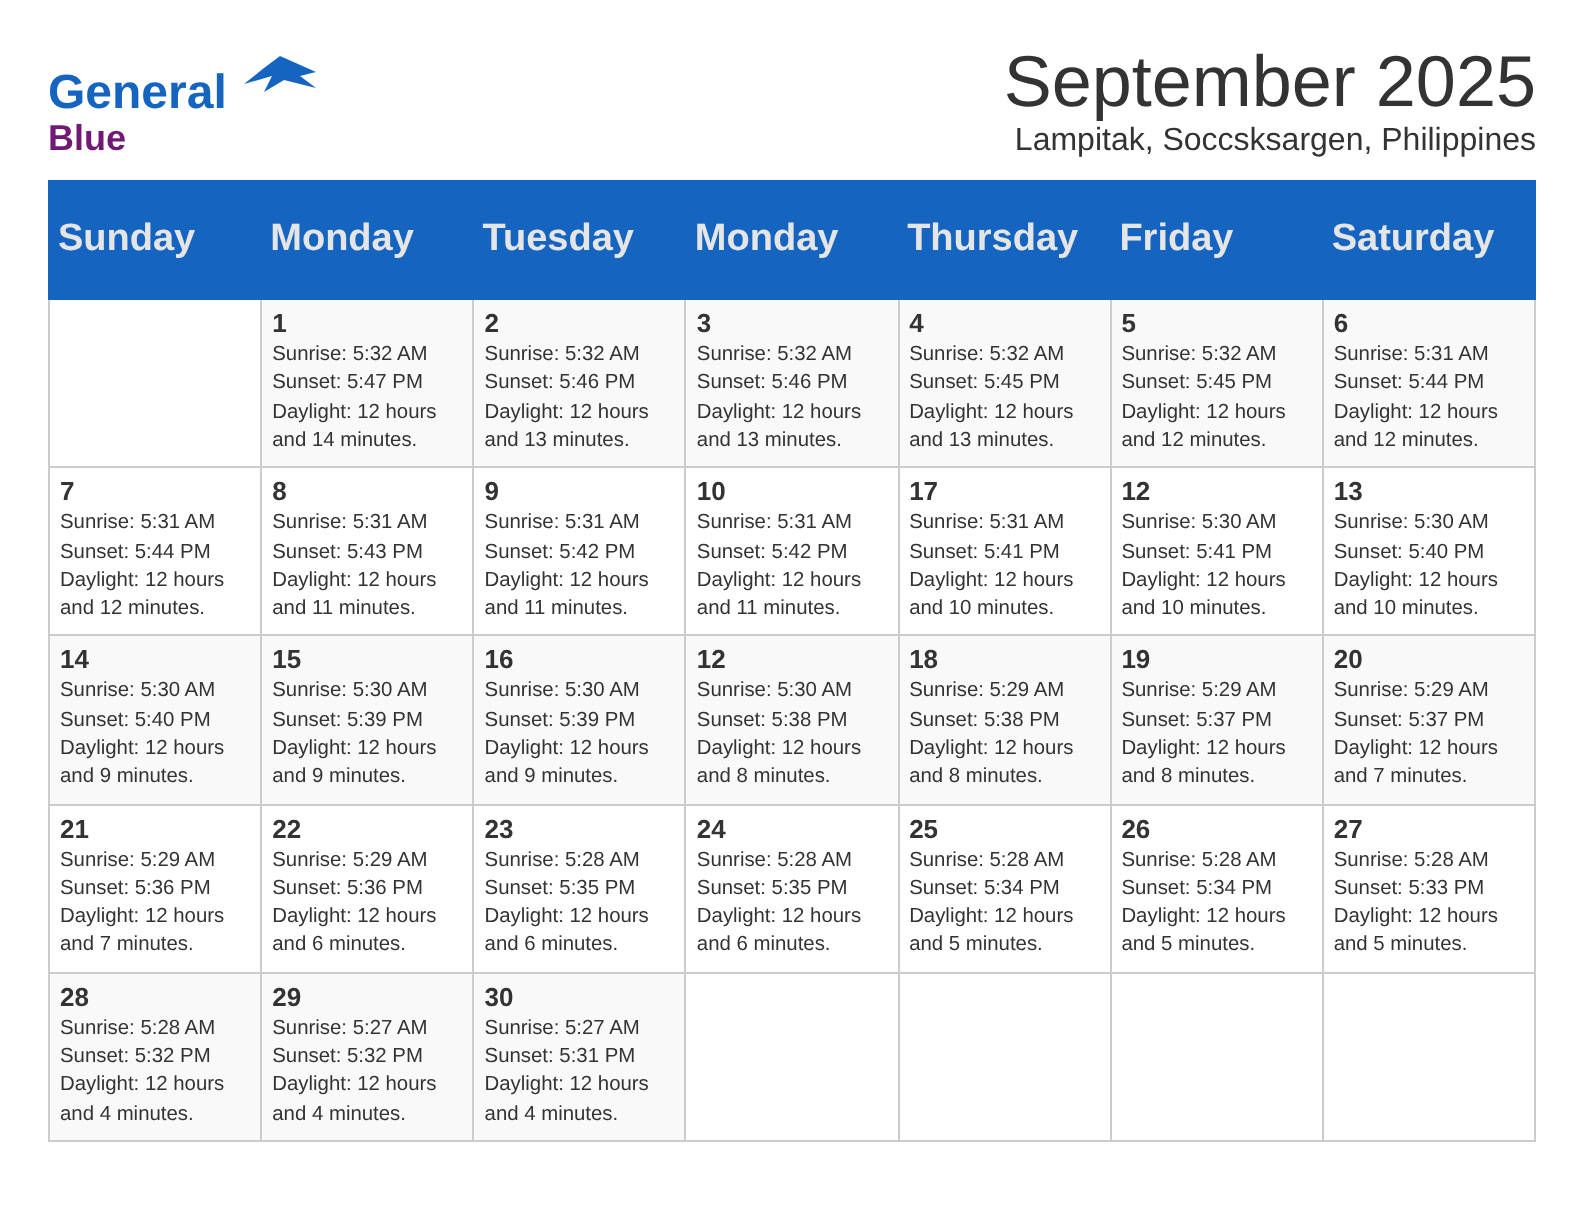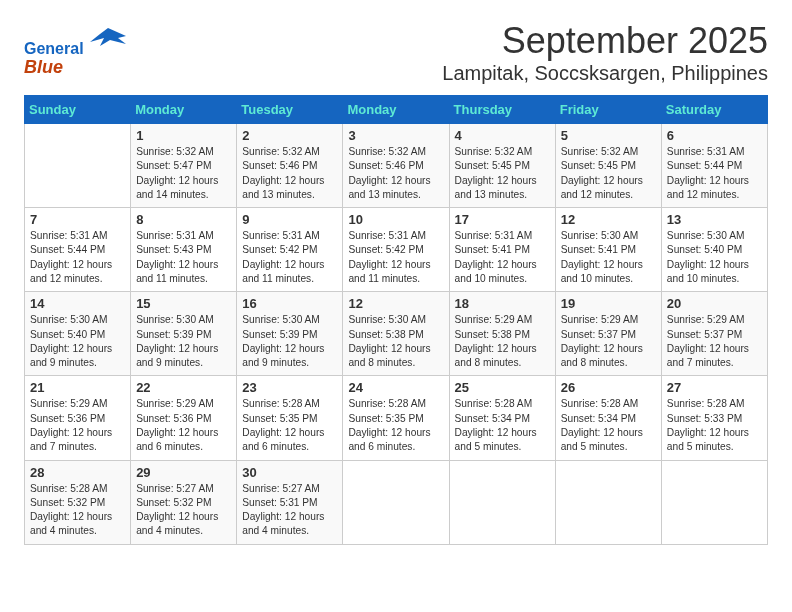--- a/index.html
+++ b/index.html
@@ -15,21 +15,21 @@
       justify-content: space-between;
       align-items: flex-start;
       margin-bottom: 10px;
     }
     .logo {
       display: flex;
       align-items: center;
       margin-top: 4px;
     }
     .logo-text {
-      font-size: 16px;
+      font-size: 24px;
       font-weight: bold;
       color: #333;
       line-height: 1.1;
     }
     .logo-text span {
       color: #1565c0;
     }
     .logo-bird {
       width: 36px;
       height: 30px;
@@ -37,34 +37,34 @@
     }
     .title-area {
       text-align: right;
     }
     .month-title {
       font-size: 36px;
       font-weight: normal;
       color: #333;
     }
     .location-title {
-      font-size: 20px;
+      font-size: 16px;
       color: #333;
     }
     table {
       width: 100%;
       border-collapse: collapse;
       table-layout: fixed;
     }
     thead tr th {
       background: #1565c0;
-      color: #5eead4;
-      font-size: 13px;
+      color: #e5e5e5;
+      font-size: 19px;
       font-weight: bold;
-      padding: 6px 4px;
+      padding: 18px 4px;
       text-align: left;
       border: 1px solid #1565c0;
     }
     tbody tr td {
       border: 1px solid #ccc;
       vertical-align: top;
       padding: 4px 5px 5px 5px;
       font-size: 10.5px;
       color: #333;
       height: 80px;
@@ -95,21 +95,21 @@
 
 <div class="header-area">
   <div class="logo">
     <div>
       <div class="logo-text">
         <span>General</span>
         <svg class="logo-bird" viewBox="0 0 36 30">
           <polygon points="18,4 36,12 28,14 36,20 20,16 10,22 14,14 0,18 10,10 18,4" fill="#1565c0"></polygon>
         </svg>
       </div>
-      <div class="logo-text" style="color:#c2410c;font-size:18px;font-style:italic;">Blue</div>
+      <div class="logo-text" style="color:#701a75;font-size:18px;">Blue</div>
     </div>
   </div>
   <div class="title-area">
     <div class="month-title">September 2025</div>
     <div class="location-title">Lampitak, Soccsksargen, Philippines</div>
   </div>
 </div>
 
 <table>
   <thead>

